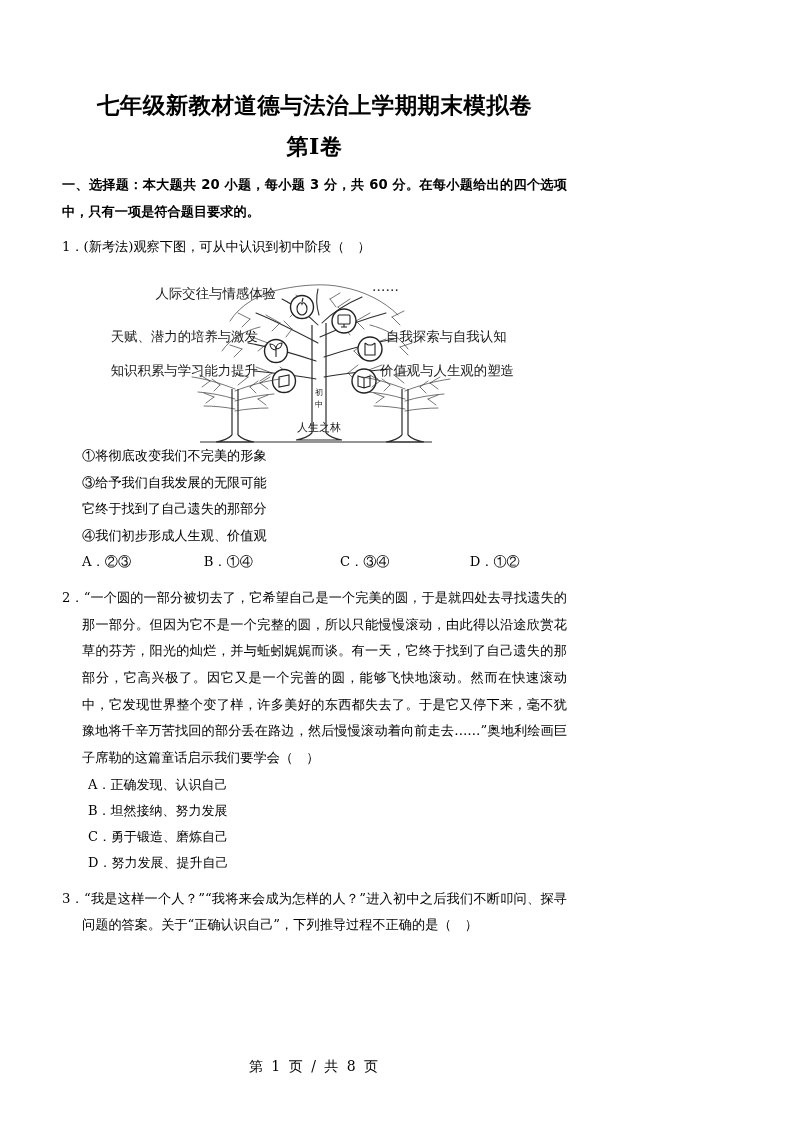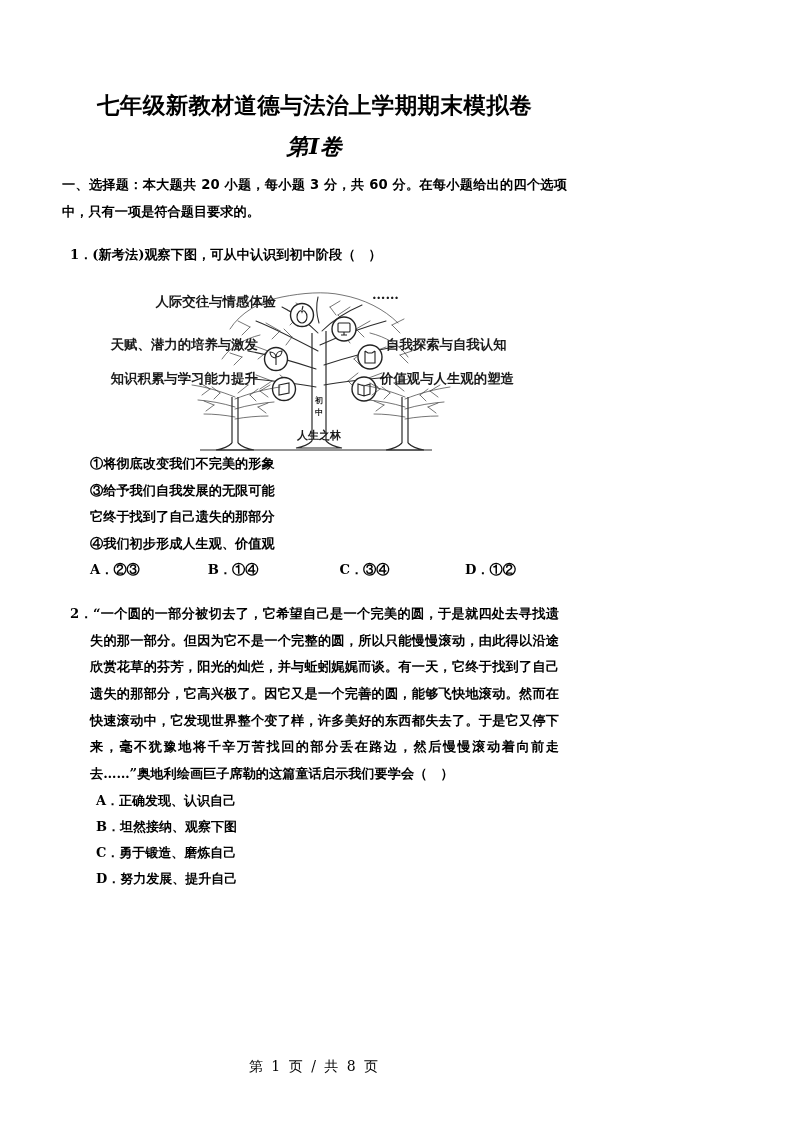--- a/index.html
+++ b/index.html
@@ -44,40 +44,38 @@
     letter-spacing: 0.3px;
     font-family: "DejaVu Serif", "Liberation Serif", serif;
   }
   .section-title {
     text-align: center;
     font-size: 22px;
     margin: 0;
     padding-top: 12px;
     letter-spacing: 0.5px;
     font-family: "DejaVu Serif", "Liberation Serif", serif;
-    font-style: italic;
   }
 
   
   .instructions {
     font-family: "DejaVu Sans", "Liberation Sans", sans-serif;
     font-weight: bold;
     font-size: 13.2px;
     line-height: 2.0;
     margin: 0;
     padding-top: 10px;
     text-align: justify;
     text-justify: inter-ideograph;
   }
 
   
   .question {
-    margin: 8px;
+    margin: 0;
     padding-top: 9px;
-    font-weight: bold;
   }
   .q-stem {
     font-size: 13.2px;
     line-height: 2.02;
     margin: 0;
     text-align: justify;
     text-justify: inter-ideograph;
     text-indent: -20px;
     padding-left: 20px;
   }
@@ -327,24 +325,27 @@
       <span class="opt">B．①④</span>
       <span class="opt">C．③④</span>
       <span class="opt">D．①②</span>
     </div>
   </div>
 
   <div class="question">
     <p class="q-stem">2．“一个圆的一部分被切去了，它希望自己是一个完美的圆，于是就四处去寻找遗失的那一部分。但因为它不是一个完整的圆，所以只能慢慢滚动，由此得以沿途欣赏花草的芬芳，阳光的灿烂，并与蚯蚓娓娓而谈。有一天，它终于找到了自己遗失的那部分，它高兴极了。因它又是一个完善的圆，能够飞快地滚动。然而在快速滚动中，它发现世界整个变了样，许多美好的东西都失去了。于是它又停下来，毫不犹豫地将千辛万苦找回的部分丢在路边，然后慢慢滚动着向前走去……”奥地利绘画巨子席勒的这篇童话启示我们要学会（　）</p>
     <div class="opts-stacked">
       <span class="opt">A．正确发现、认识自己</span>
-      <span class="opt">B．坦然接纳、观察下图</span>
+      <span class="opt">B．坦然接纳、努力发展</span>
       <span class="opt">C．勇于锻造、磨炼自己</span>
       <span class="opt">D．努力发展、提升自己</span>
     </div>
   </div>
 
+  <div class="question">
+    <p class="q-stem">3．“我是这样一个人？”“我将来会成为怎样的人？”进入初中之后我们不断叩问、探寻问题的答案。关于“正确认识自己”，下列推导过程不正确的是（　）</p>
+  </div>
 
   <div class="footer">
     <span>第 1 页 / 共 8 页</span>
   </div>
 
 </div>
 
 </body></html>

